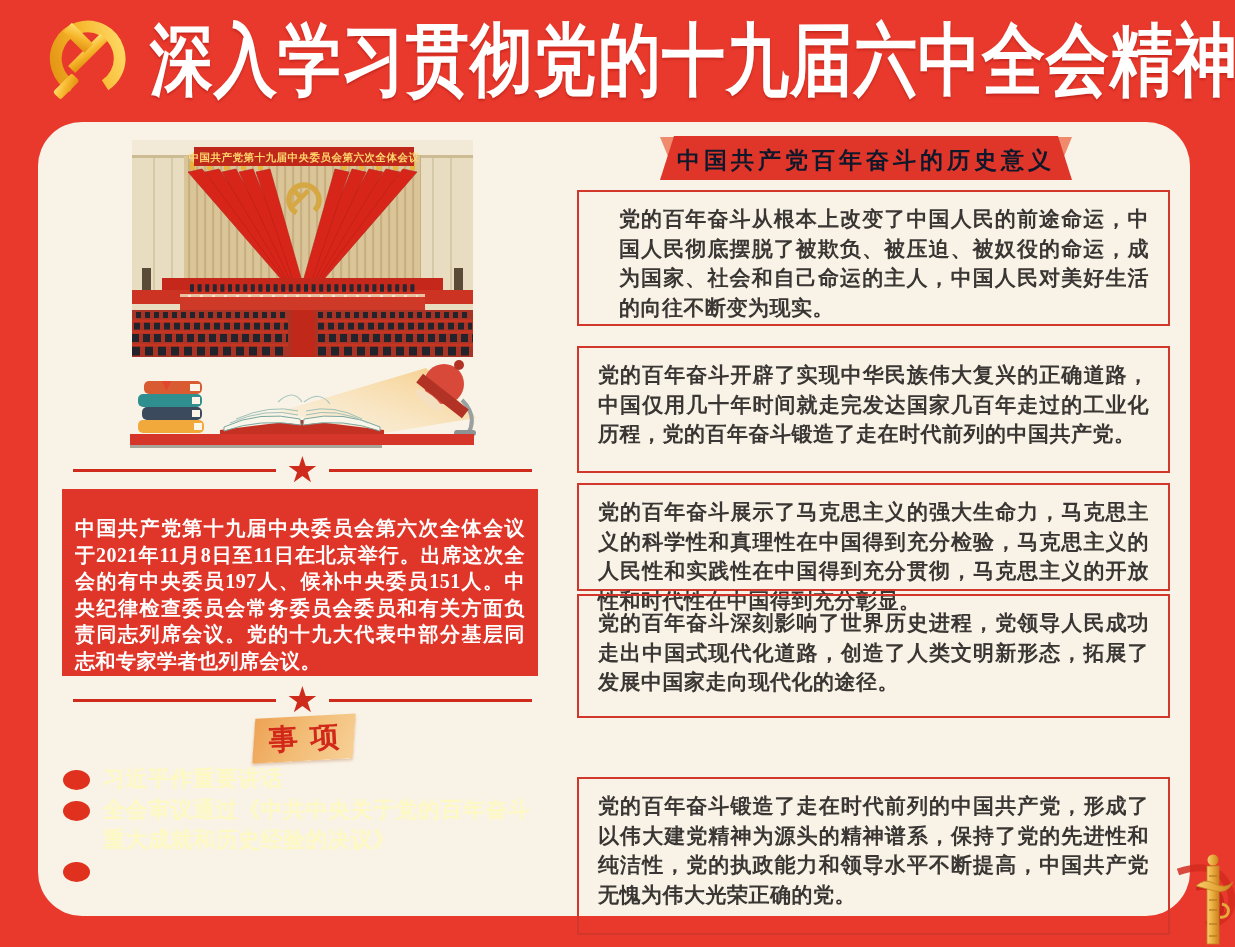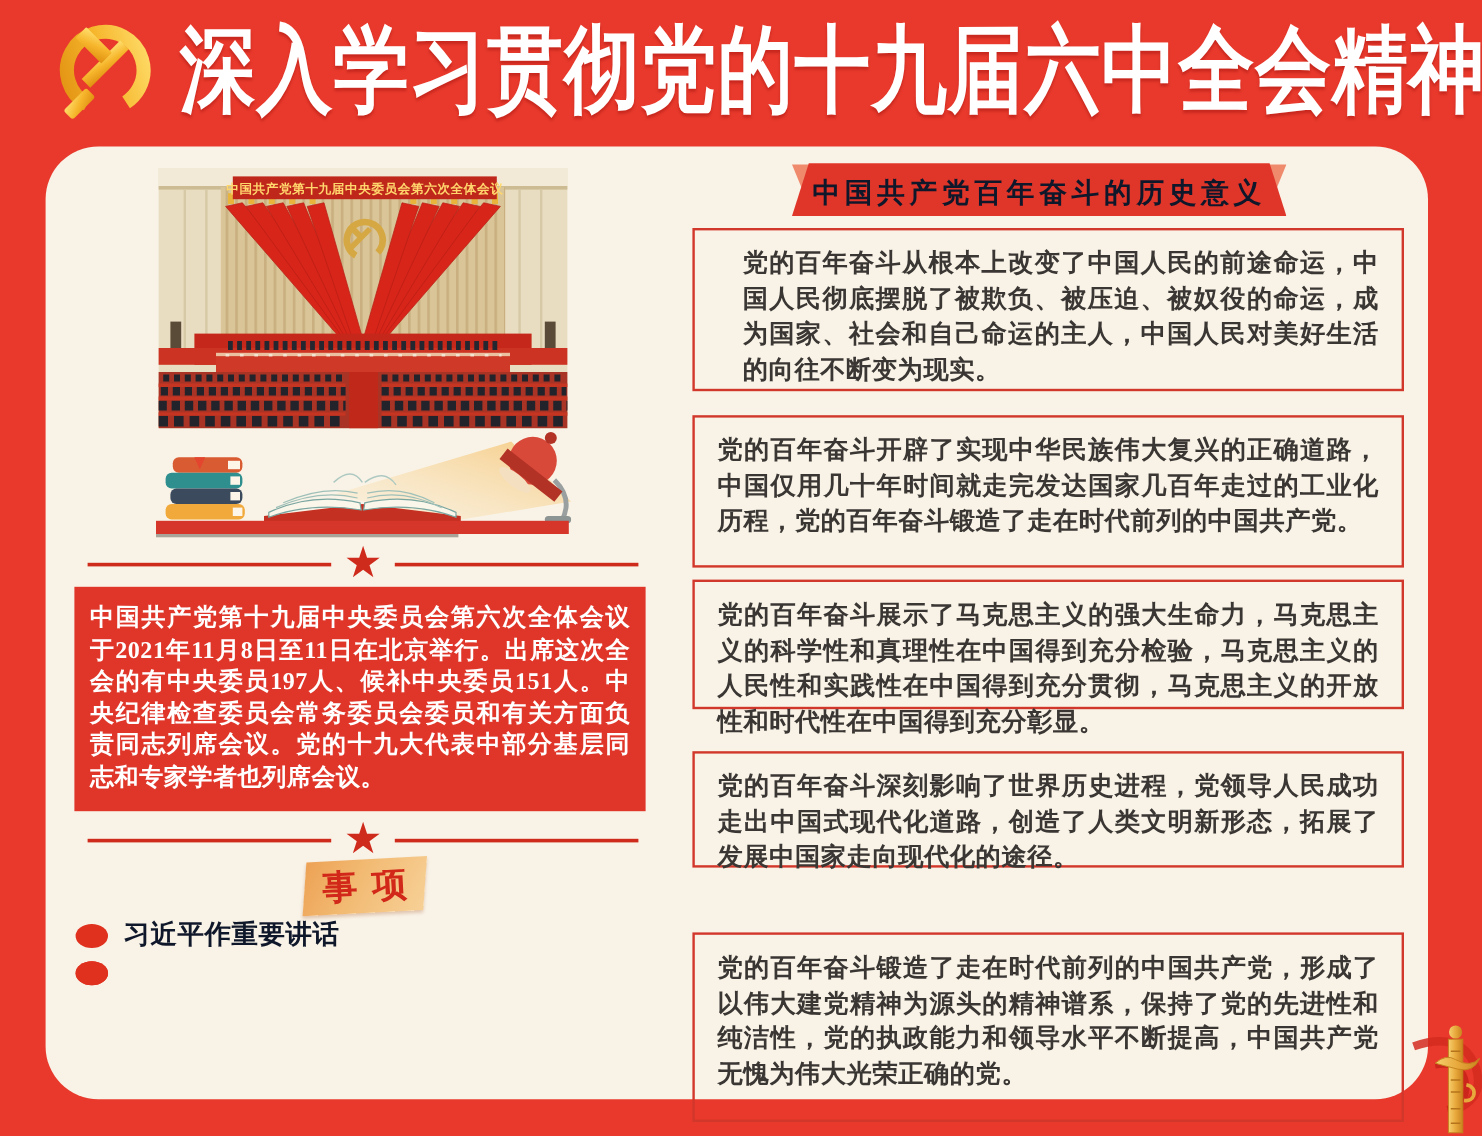--- a/index.html
+++ b/index.html
@@ -32,40 +32,40 @@
   .divider .star{color:#cf2b1d;font-size:36px;line-height:36px;margin:0 10px;
     font-family:"DejaVu Sans",sans-serif;}
   .divider1{top:452px;}
   .divider2{top:682px;}
   
   .intro{
     left:62px;top:489px;width:476px;height:187px;box-sizing:border-box;
     background:#e0362a;color:#ffffff;
     font-family:"Liberation Serif",serif;font-weight:600;
     font-size:20px;line-height:26.5px;letter-spacing:.5px;
-    padding:13px 13px;text-align:justify;
+    padding:26px 13px;text-align:justify;
   }
   
   .matters-label{
     left:254px;top:716px;width:100px;height:45px;
     background:linear-gradient(115deg,#eda255 0%,#f2bb74 45%,#f7d096 100%);
     transform:skewX(-7deg) rotate(-3deg);
     display:flex;align-items:center;justify-content:center;
     box-shadow:0 2px 3px rgba(150,60,10,.25);
   }
   .matters-label span{
     transform:skewX(7deg);
     color:#d2281a;font-weight:900;font-size:29px;letter-spacing:12px;
     padding-left:12px; 
   }
   .bullet-list{left:62px;top:764px;width:490px;list-style:none;margin:0;padding:0;}
   .bullet-list li{
     position:relative;padding-left:41px;margin:0 0 1px 0;
     font-family:"Liberation Serif",serif;font-weight:600;
-    color:#0f172a;font-size:22px;line-height:30px;letter-spacing:.5px;
+    color:#fef9c3;font-size:22px;line-height:30px;letter-spacing:.5px;
   }
   .bullet-dot{
     position:absolute;left:1px;top:6px;width:27px;height:20px;
     background:#e0301e;border-radius:50%;
   }
   
   .ribbon{left:660px;top:134px;width:412px;height:48px;}
   .ribbon-text{
     left:660px;top:140px;width:412px;height:40px;
     display:flex;align-items:center;justify-content:center;
@@ -75,21 +75,21 @@
     left:577px;width:593px;box-sizing:border-box;
     border:2.5px solid #d2372b;background:transparent;
     padding:13px 19px 0 19px;
     font-family:"Liberation Serif",serif;font-weight:600;
     color:#3a3633;font-size:21px;line-height:29.5px;letter-spacing:.5px;
     text-align:justify;
   }
   .box1{top:190px;height:136px;padding-left:40px;}
   .box2{top:346px;height:127px;}
   .box3{top:483px;height:108px;}
-  .box4{top:626px;height:97px;}
+  .box4{top:594px;height:124px;}
   .box5{top:777px;height:158px;}
   
   .swirl{left:1118px;top:842px;width:117px;height:105px;}
   .huabiao{left:1194px;top:852px;width:41px;height:95px;}
 </style>
 </head>
 <body>
 
 <svg class="abs" style="left:44px;top:12px;" width="84" height="98" viewBox="0 0 100 112">
   <defs>
@@ -248,20 +248,21 @@
 <div class="abs matters-label">
   <span>事项</span>
 </div>
 <ul class="abs bullet-list">
   <li>
     <span class="bullet-dot"></span>
     <span>习近平作重要讲话</span>
   </li>
   <li>
     <span class="bullet-dot"></span>
+    <span>全会审议通过《中共中央关于党的百年奋斗重大成就和历史经验的决议》</span>
   </li>
   <li>
     <span class="bullet-dot"></span>
   </li>
 </ul>
 
 <svg class="abs ribbon" viewBox="0 0 412 48">
   <polygon points="0,3 36,3 16,42" fill="#ef8a6d"></polygon>
   <polygon points="376,3 412,3 396,42" fill="#ef8a6d"></polygon>
   <polygon points="14,2 398,2 412,46 0,46" fill="#e0362a"></polygon>

